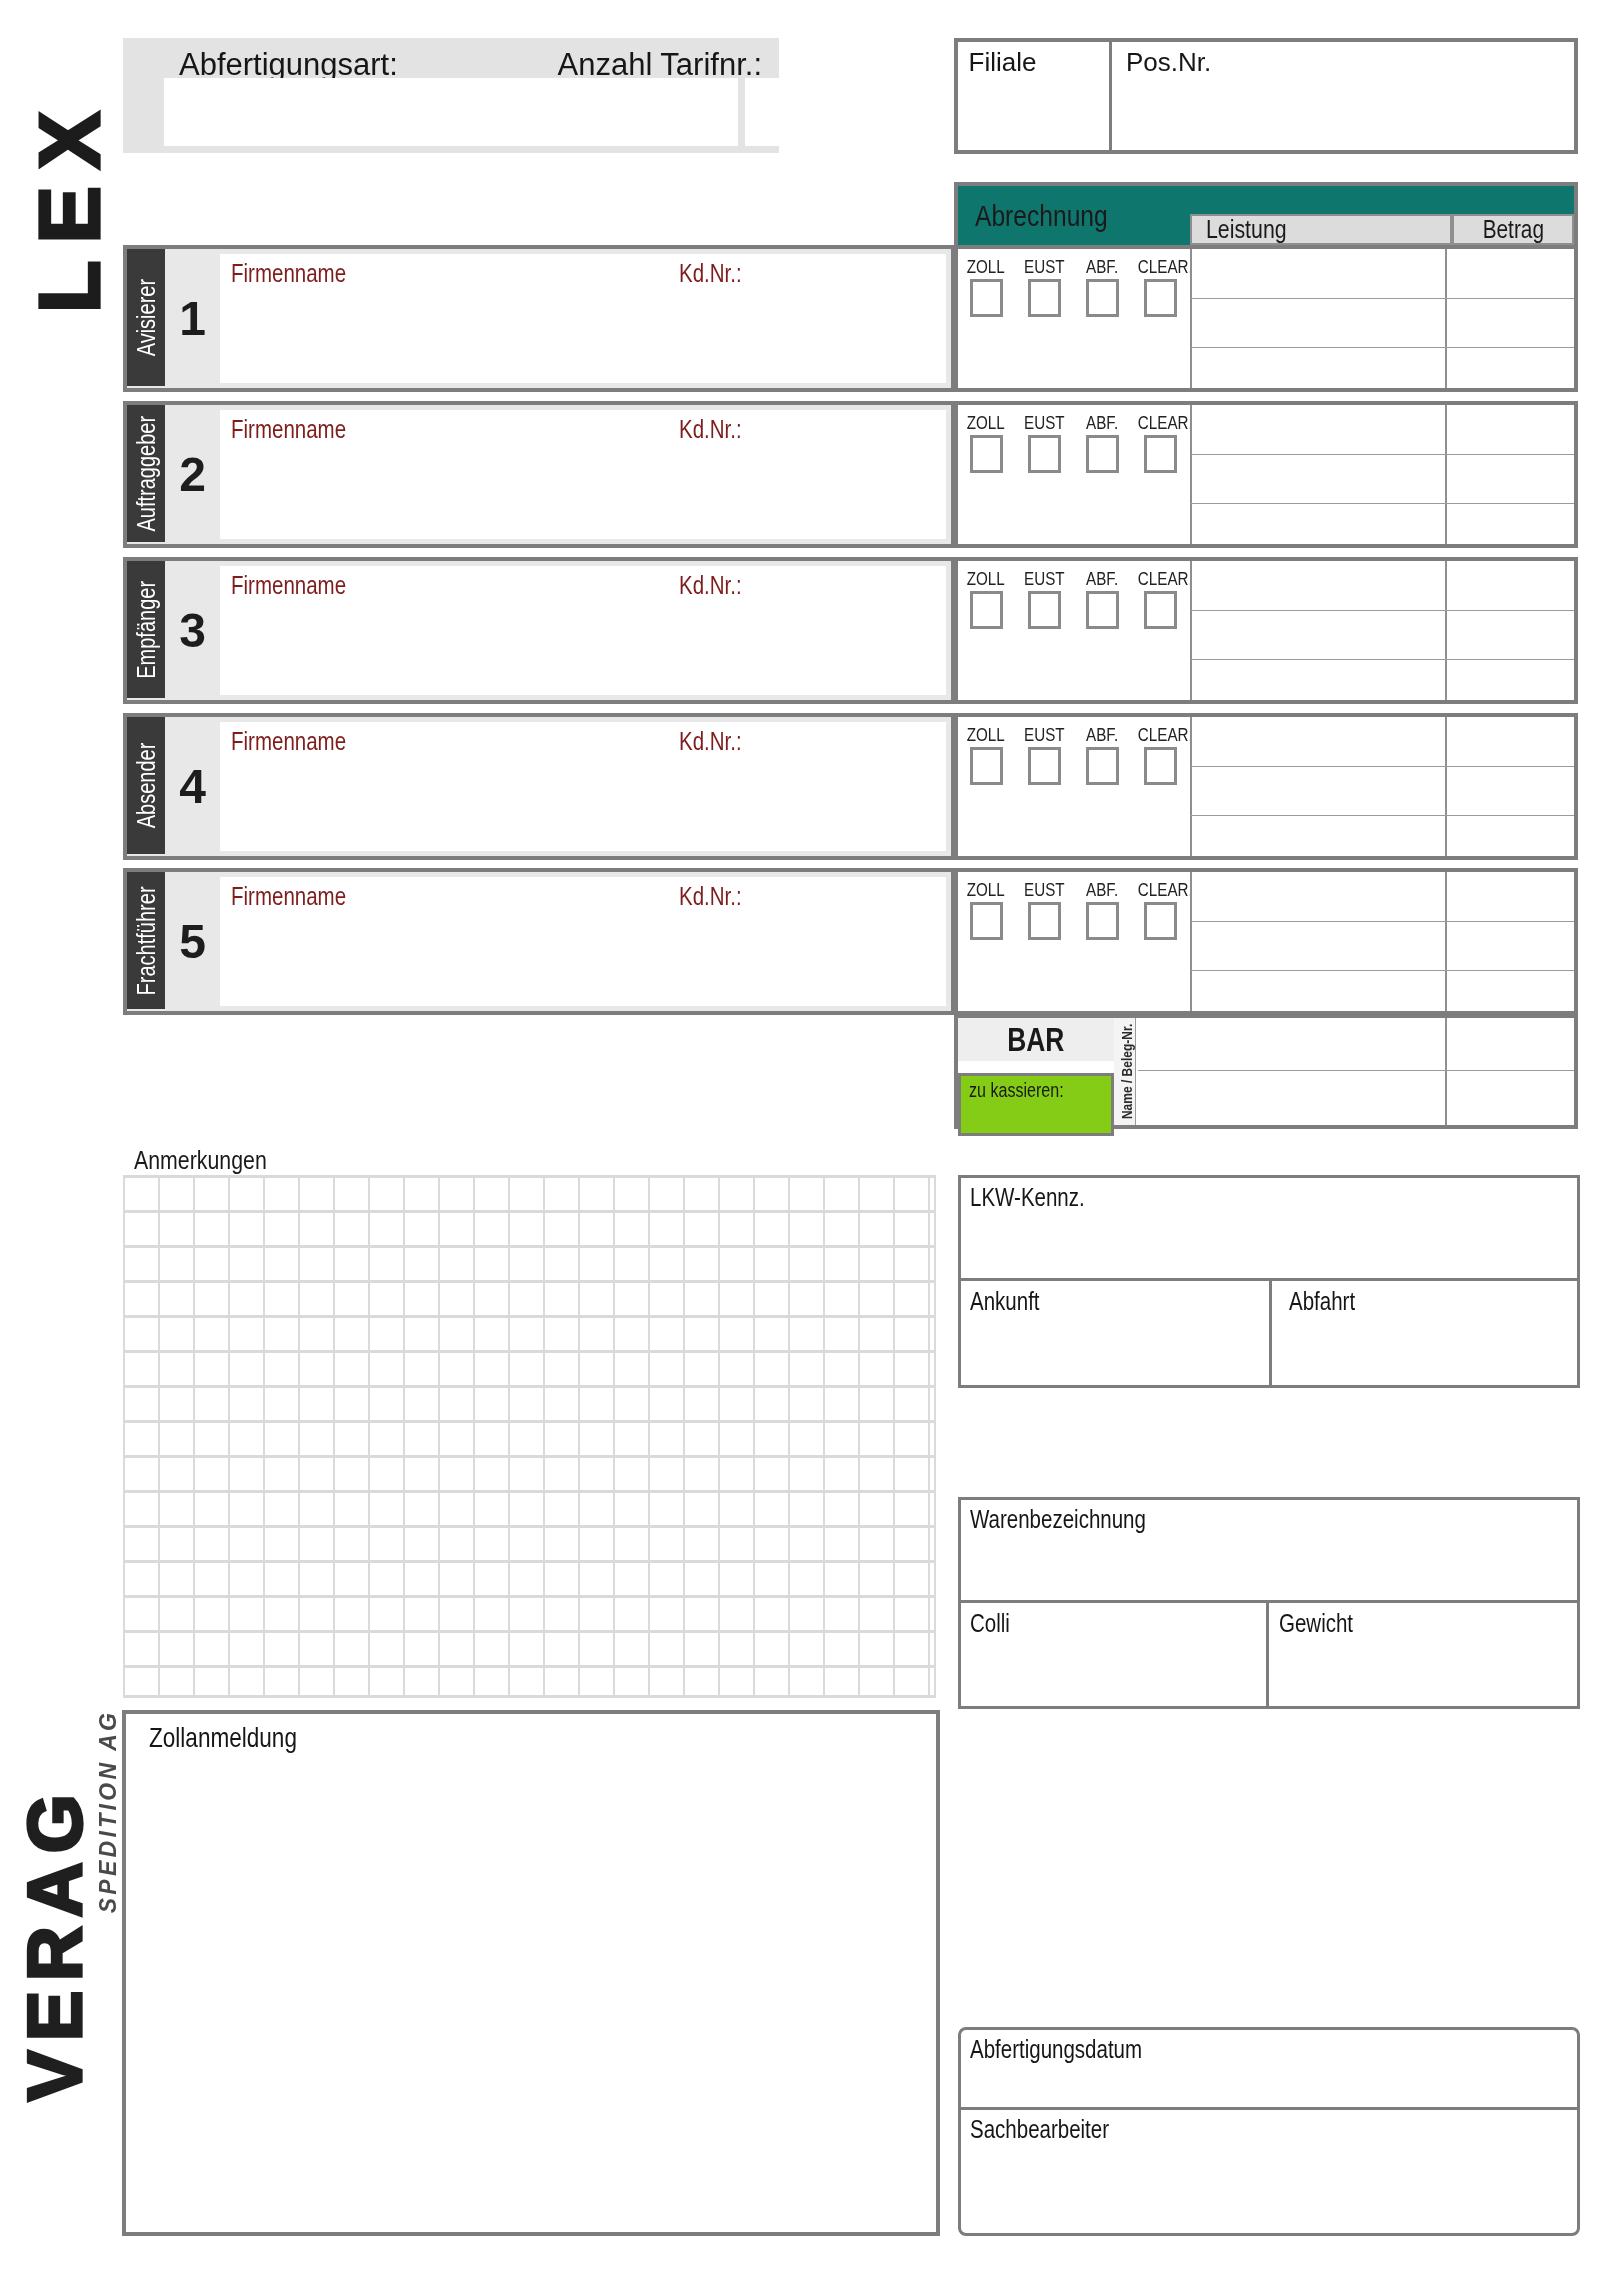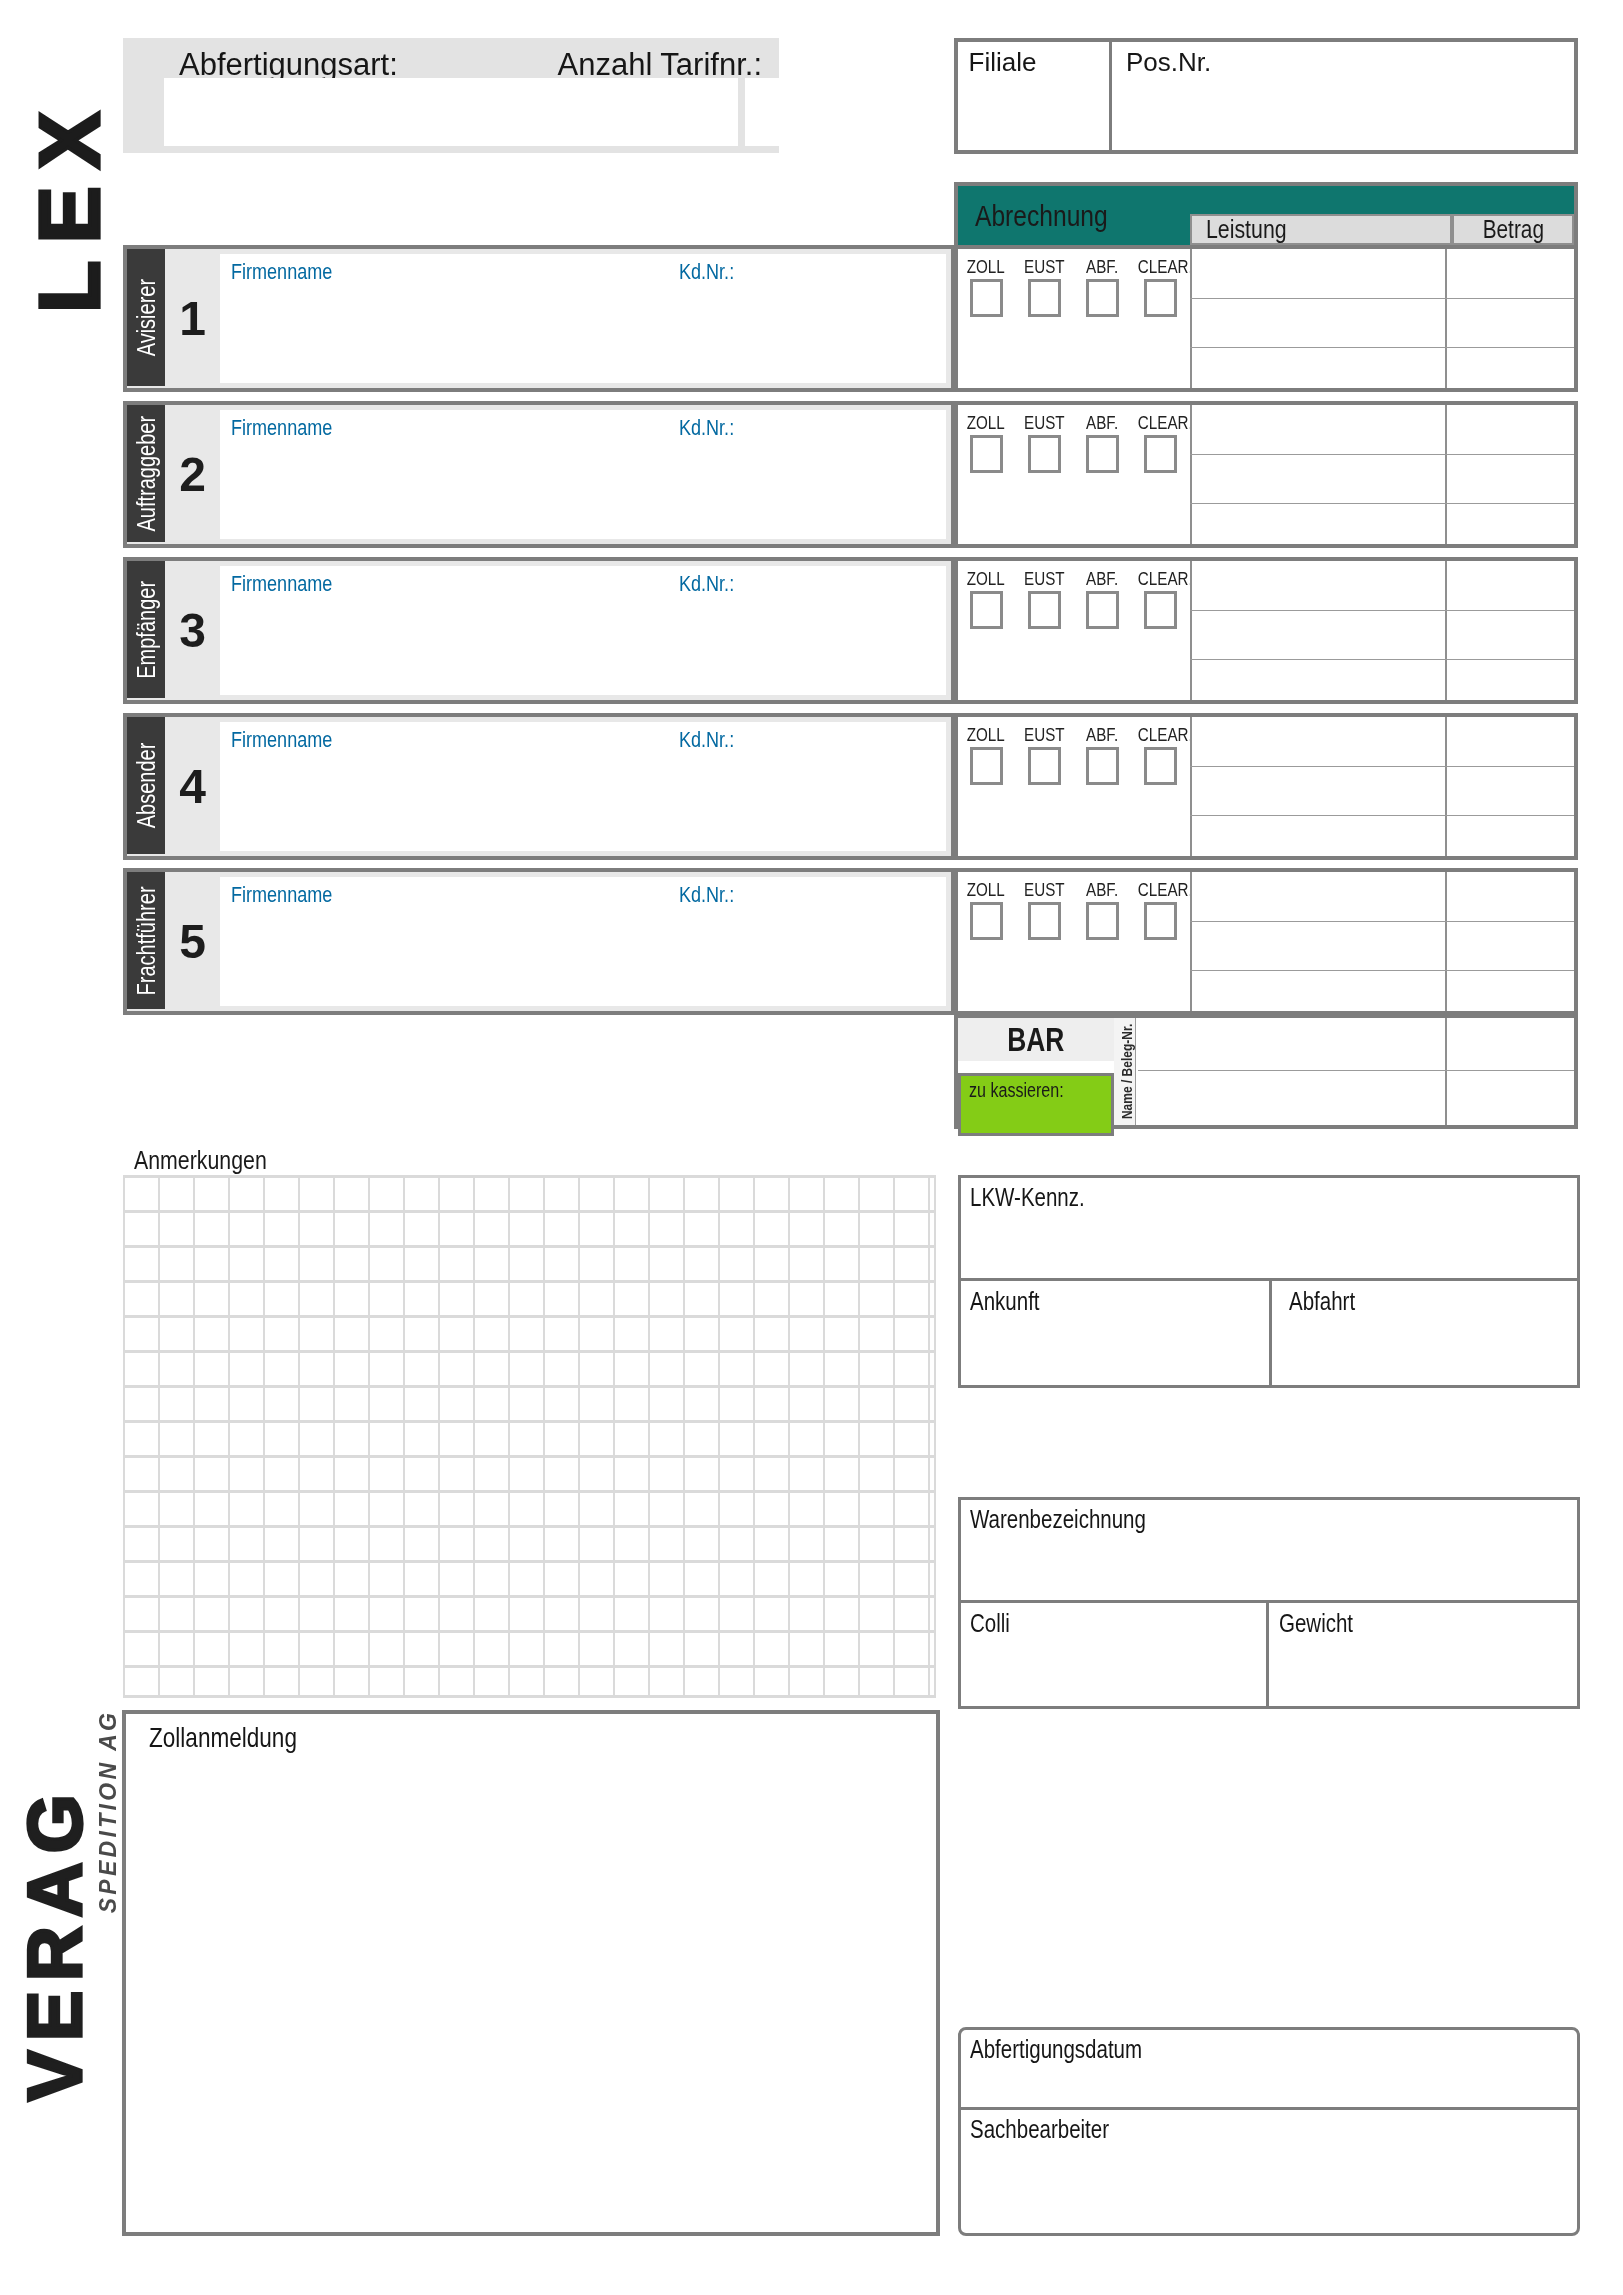--- a/index.html
+++ b/index.html
@@ -47,21 +47,21 @@
   .ckbox { position:absolute; top:30px; width:33px; height:38px; border:3.3px solid #8a8a8a; background:#fff; }
   .cellzone { position:absolute; background:transparent; }
 
   
   .blk { left:123px; width:832px; height:147px; border:4.6px solid #7d7d7d; background:#e8e8e8; }
   .blk-vlabel { position:absolute; left:0; top:137px; width:137px; height:38px; background:#3a3a3a;
                 color:#ffffff; font-size:25px; }
   .blk-num { position:absolute; left:38px; top:0; bottom:0; width:55px; display:flex; align-items:center;
              justify-content:center; font-size:48px; font-weight:800; color:#1d1d1d; }
   .blk-field { position:absolute; left:93px; top:5.2px; right:5.2px; bottom:5.2px; background:#ffffff; }
-  .blk-flabel { position:absolute; top:5.2px; font-size:22px; color:#0369a1; }
+  .blk-flabel { position:absolute; top:5.2px; font-size:25px; color:#7f1d1d; }
 
   
   .bar-box { left:954px; top:1014px; width:624px; height:115px; }
   .bar-title { position:absolute; left:0; top:0; width:156px; height:43px; background:#eeeeee;
                display:flex; align-items:center; justify-content:center; font-size:33px; font-weight:700; }
   .zu-box { position:absolute; left:0; top:55px; width:156px; height:63px; border:3.9px solid #7d7d7d; background:#84cc16; }
   .name-strip { position:absolute; left:156px; top:0; bottom:0; width:22px; background:#f4f4f4; border-right:1.3px solid #9b9b9b; }
   .name-vrot { left:158px; top:106px; width:106px; height:21px; font-size:15px; font-weight:700; color:#2b2b2b; }
 
   

